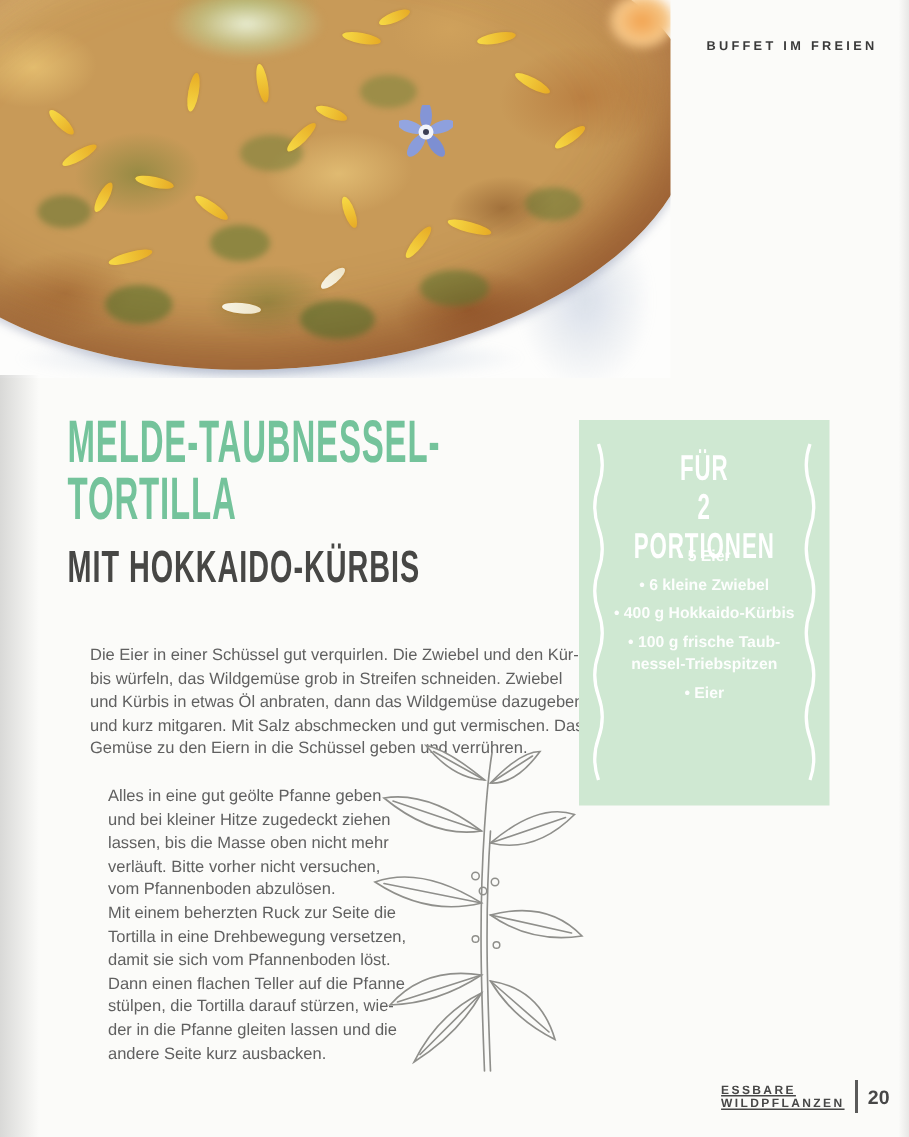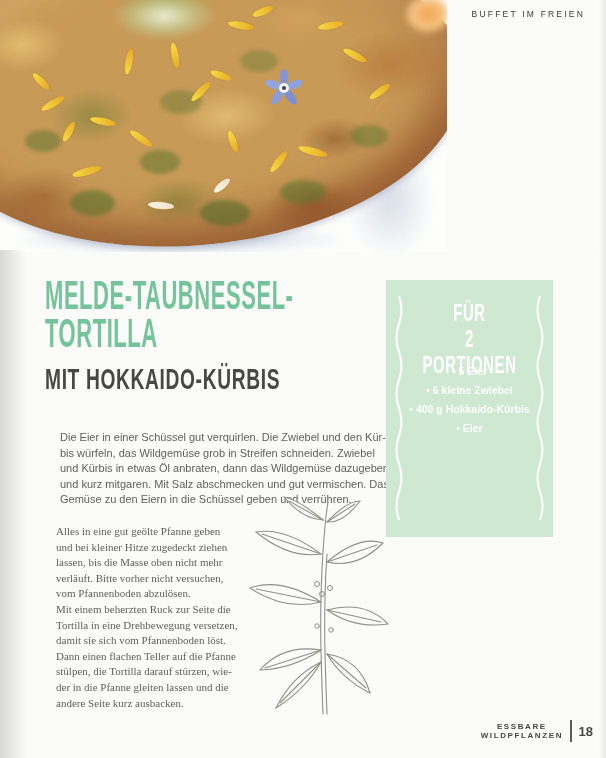--- a/index.html
+++ b/index.html
@@ -35,48 +35,48 @@
   .cress{position:absolute;left:112px;top:-8px;width:105px;height:48px;filter:blur(2px);
     background:radial-gradient(closest-side,rgba(235,240,215,.95),rgba(200,215,160,.5) 60%,rgba(200,215,160,0));}
   .orange-corner{position:absolute;right:-12px;top:-12px;width:62px;height:52px;filter:blur(3px);
     background:radial-gradient(closest-side,#f2a24e,#f6c788 55%,rgba(246,199,136,0) 78%);}
   .borage{position:absolute;left:266px;top:70px;}
   
   .edge-shadow-left{position:absolute;left:0;top:250px;width:26px;height:508px;
     background:linear-gradient(90deg,rgba(60,60,60,.18),rgba(60,60,60,0));}
   .edge-shadow-right{position:absolute;right:0;top:0;width:7px;height:758px;
     background:linear-gradient(270deg,rgba(60,60,60,.10),rgba(60,60,60,0));}
-  .section-label{position:absolute;top:9px;right:21px;font-size:8.5px;font-weight:normal;
+  .section-label{position:absolute;top:25px;right:21px;font-size:8.5px;font-weight:bold;
     letter-spacing:2.2px;color:#3a3a3a;}
   
   .title{position:absolute;left:45px;top:276px;margin:0;font-size:40px;line-height:38px;
     font-weight:bold;color:#74c39b;white-space:pre-line;transform:scaleX(.55);transform-origin:left top;
     letter-spacing:1px;}
   .subtitle{position:absolute;left:45px;top:364px;margin:0;font-size:30px;line-height:30px;
     font-weight:bold;color:#474745;transform:scaleX(.64);transform-origin:left top;letter-spacing:1px;}
   
   .bodytext{position:absolute;color:#606060;font-size:11px;line-height:15.6px;white-space:pre-line;margin:16px;}
   .intro{left:44px;top:414px;width:335px;}
-  .method{left:40px;top:508px;width:260px;font-family:Liberation Serif, serif;}
+  .method{left:56px;top:508px;width:260px;}
   
   .ing-box{position:absolute;left:386px;top:280px;width:167px;height:257px;background:#cfe8d2;}
   .wavy{position:absolute;top:14px;}
   .wavy.left{left:7px;} .wavy.right{right:7px;}
   .ing-head{position:absolute;left:0;top:20px;width:100%;text-align:center;margin:0;
     font-size:24px;line-height:26px;font-weight:bold;color:#fff;white-space:pre-line;
     transform:scaleX(.62);transform-origin:center top;letter-spacing:1px;}
   .ing-list{position:absolute;left:14px;top:80px;width:139px;margin:0;padding:0;list-style:none;text-align:center;}
   .ing-list li{font-size:10.5px;line-height:15px;font-weight:bold;color:rgba(255,255,255,.95);
     margin:4px 0;white-space:pre-line;}
   
   .plant{position:absolute;left:247px;top:492px;}
   
   .footer{position:absolute;right:13px;bottom:16px;display:flex;align-items:center;gap:7px;}
   .footer-label{font-size:8px;line-height:9.5px;font-weight:bold;letter-spacing:1.6px;
-    color:#474747;text-align:center;white-space:pre-line;}
+    color:#474747;text-align:left;white-space:pre-line;text-decoration:underline;}
   .footer-divider{width:1.5px;height:22px;background:#5a5a5a;}
   .page-number{font-size:13px;font-weight:bold;color:#474747;}
 </style>
 </head>
 <body>
 
 <div class="page">
 
   <div class="photo">
     <div class="plate-shadow"></div>
@@ -193,24 +193,26 @@
     </svg>
     <svg class="wavy right" width="12" height="228" viewBox="0 0 12 228">
       <path d="M6,2 q-5,14 0,28 t0,28 t0,28 t0,28 t0,28 t0,28 t0,28 t0,28" fill="none" stroke="#ffffff" stroke-width="2.2"></path>
     </svg>
     <h3 class="ing-head">FÜR
 2 PORTIONEN</h3>
     <ul class="ing-list">
         <li>• 5 Eier</li>
         <li>• 6 kleine Zwiebel</li>
         <li>• 400 g Hokkaido-Kürbis</li>
+        <li>• 100 g frische Taub-
+nessel-Triebspitzen</li>
         <li>• Eier</li>
       </ul>
   </div>
 
   <div class="footer">
     <div class="footer-label">ESSBARE
 WILDPFLANZEN</div>
     <div class="footer-divider"></div>
-    <div class="page-number">18</div>
+    <div class="page-number">20</div>
   </div>
 
 </div>
 
 </body></html>

